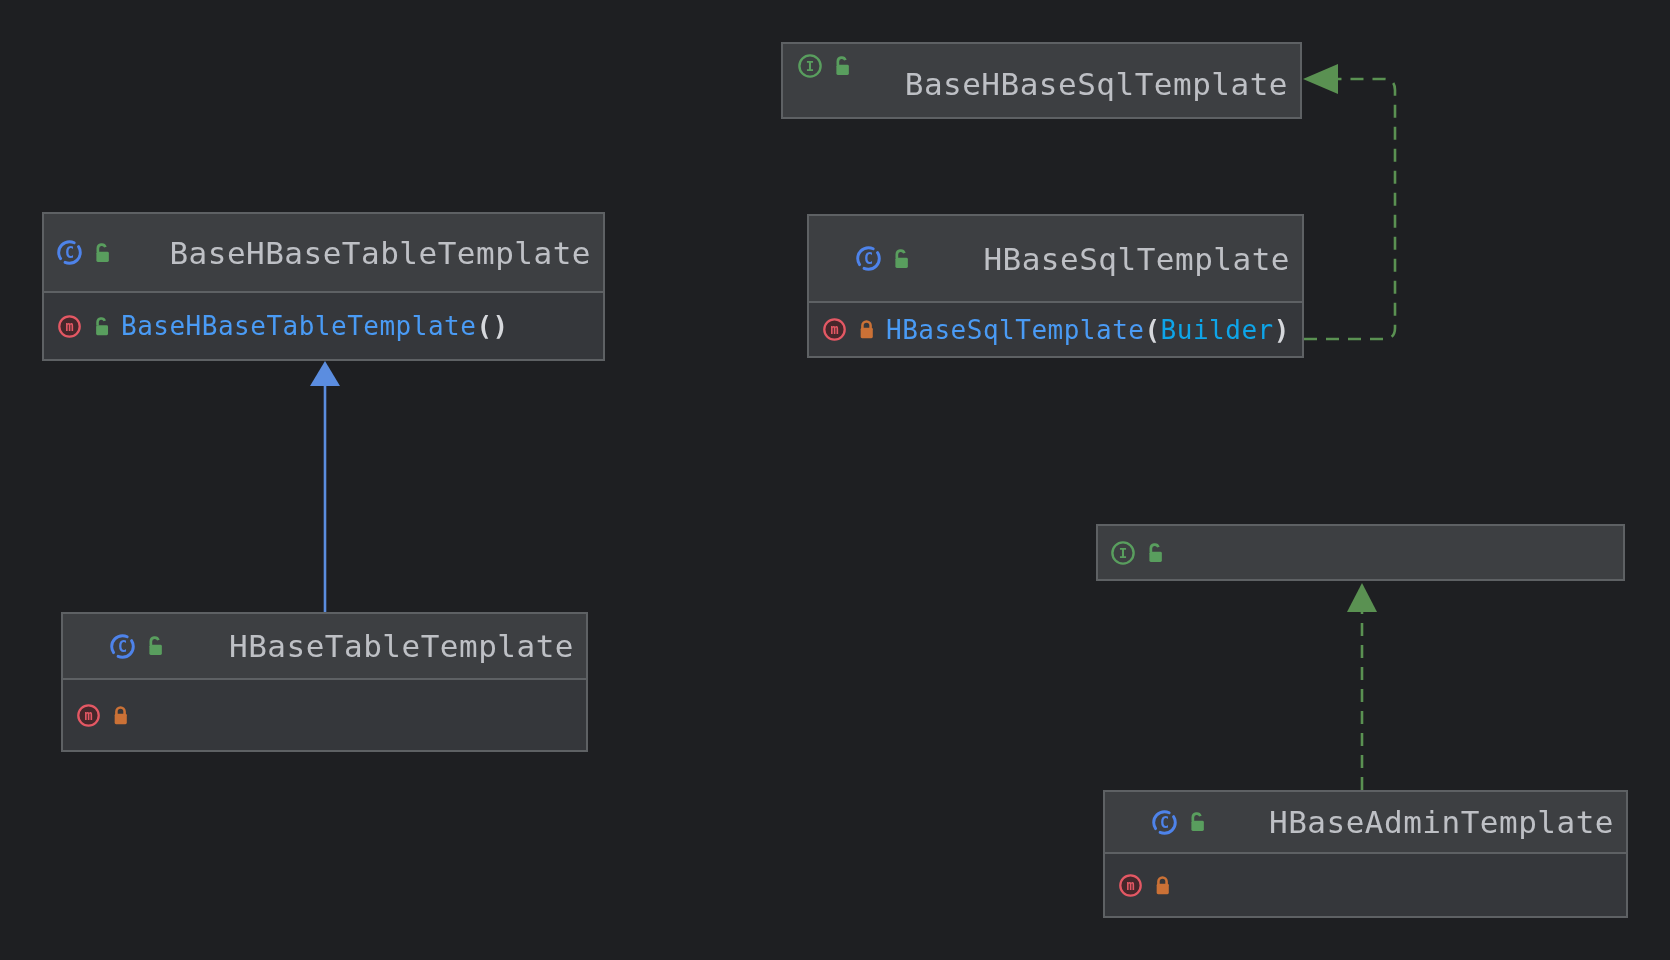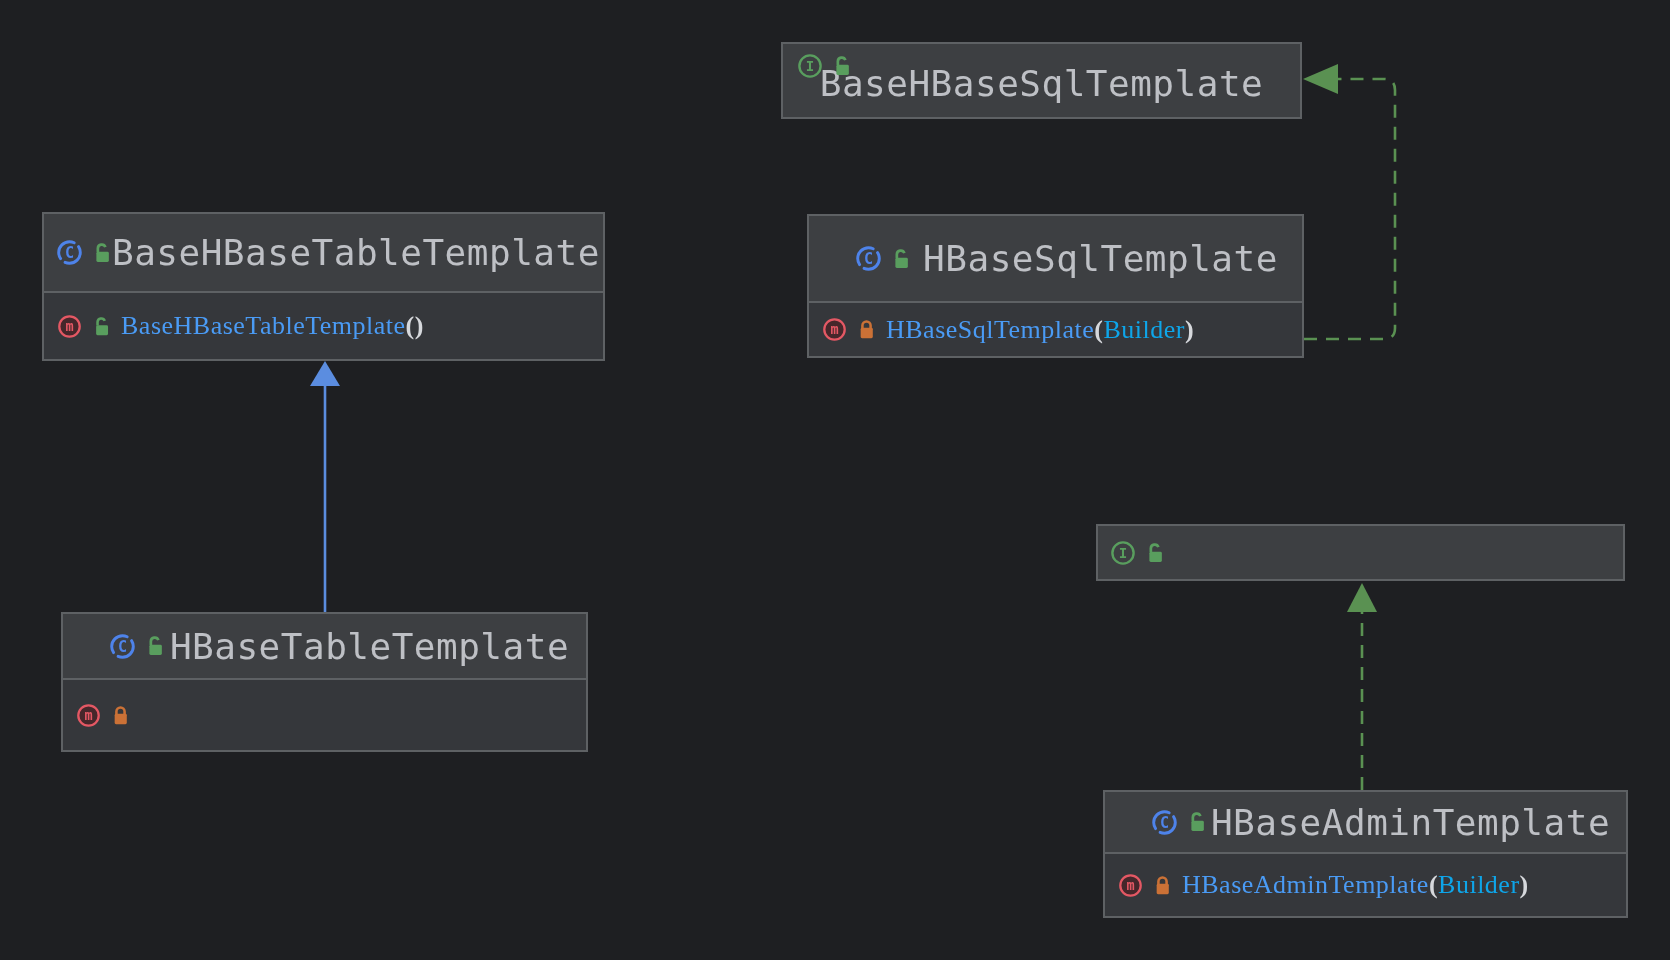--- a/index.html
+++ b/index.html
@@ -44,23 +44,23 @@
     display: flex;
     align-items: center;
     gap: 9px;
     flex: 0 0 auto;
   }
   .icon-group.inset {
     margin-left: 34px;
   }
   .node-title {
     flex: 1;
-    text-align: center;
+    text-align: right;
     color: #bec0c5;
-    font-size: 36px;
+    font-size: 31px;
     letter-spacing: 0.5px;
     white-space: nowrap;
   }
   
   .iface-tall .icon-group {
     position: absolute;
     left: 14px;
     top: 9px;
   }
   .iface-tall .node-title {
@@ -75,21 +75,20 @@
     display: flex;
     align-items: center;
     gap: 10px;
     padding: 0 13px;
     width: 100%;
   }
   .member-text {
     white-space: nowrap;
     font-size: 26px;
     letter-spacing: 0.5px;
-    font-family: Liberation Serif, serif;
   }
   .member-name { color: #4a9bf5; }
   .member-param { color: #0ea5e9; }
   .member-paren { color: #d6d8dc; font-weight: bold; }
   .icon-letter {
     font-family: "DejaVu Sans Mono", monospace;
     font-weight: bold;
   }
 </style>
 </head>
@@ -249,18 +248,17 @@
     <div class="node-body">
       <div class="member-row">
         <svg width="25" height="25" viewBox="0 0 24 24">
           <circle cx="12" cy="12" r="9.8" fill="#46272b" stroke="#e45864" stroke-width="2.2"></circle>
           <text class="icon-letter" x="12" y="16.4" font-size="13" fill="#e45864" text-anchor="middle">m</text>
         </svg>
         <svg width="19" height="21" viewBox="0 0 16 18">
           <path d="M4.5 8 V5.6 a3.5 3.5 0 0 1 7 0 V8" fill="none" stroke="#cb7136" stroke-width="2.2"></path>
           <rect x="3" y="7.6" width="10.4" height="8.8" rx="1.2" fill="#cb7136"></rect>
         </svg>
-        <span class="member-text"><span class="member-name">HBaseAdminTemplate</span><span class="member-paren">(</span><span class="member-param">Builder</span><span class="member-paren">)</span></span>
       </div>
     </div>
   </div>
 
 </div>
 
 </body></html>

